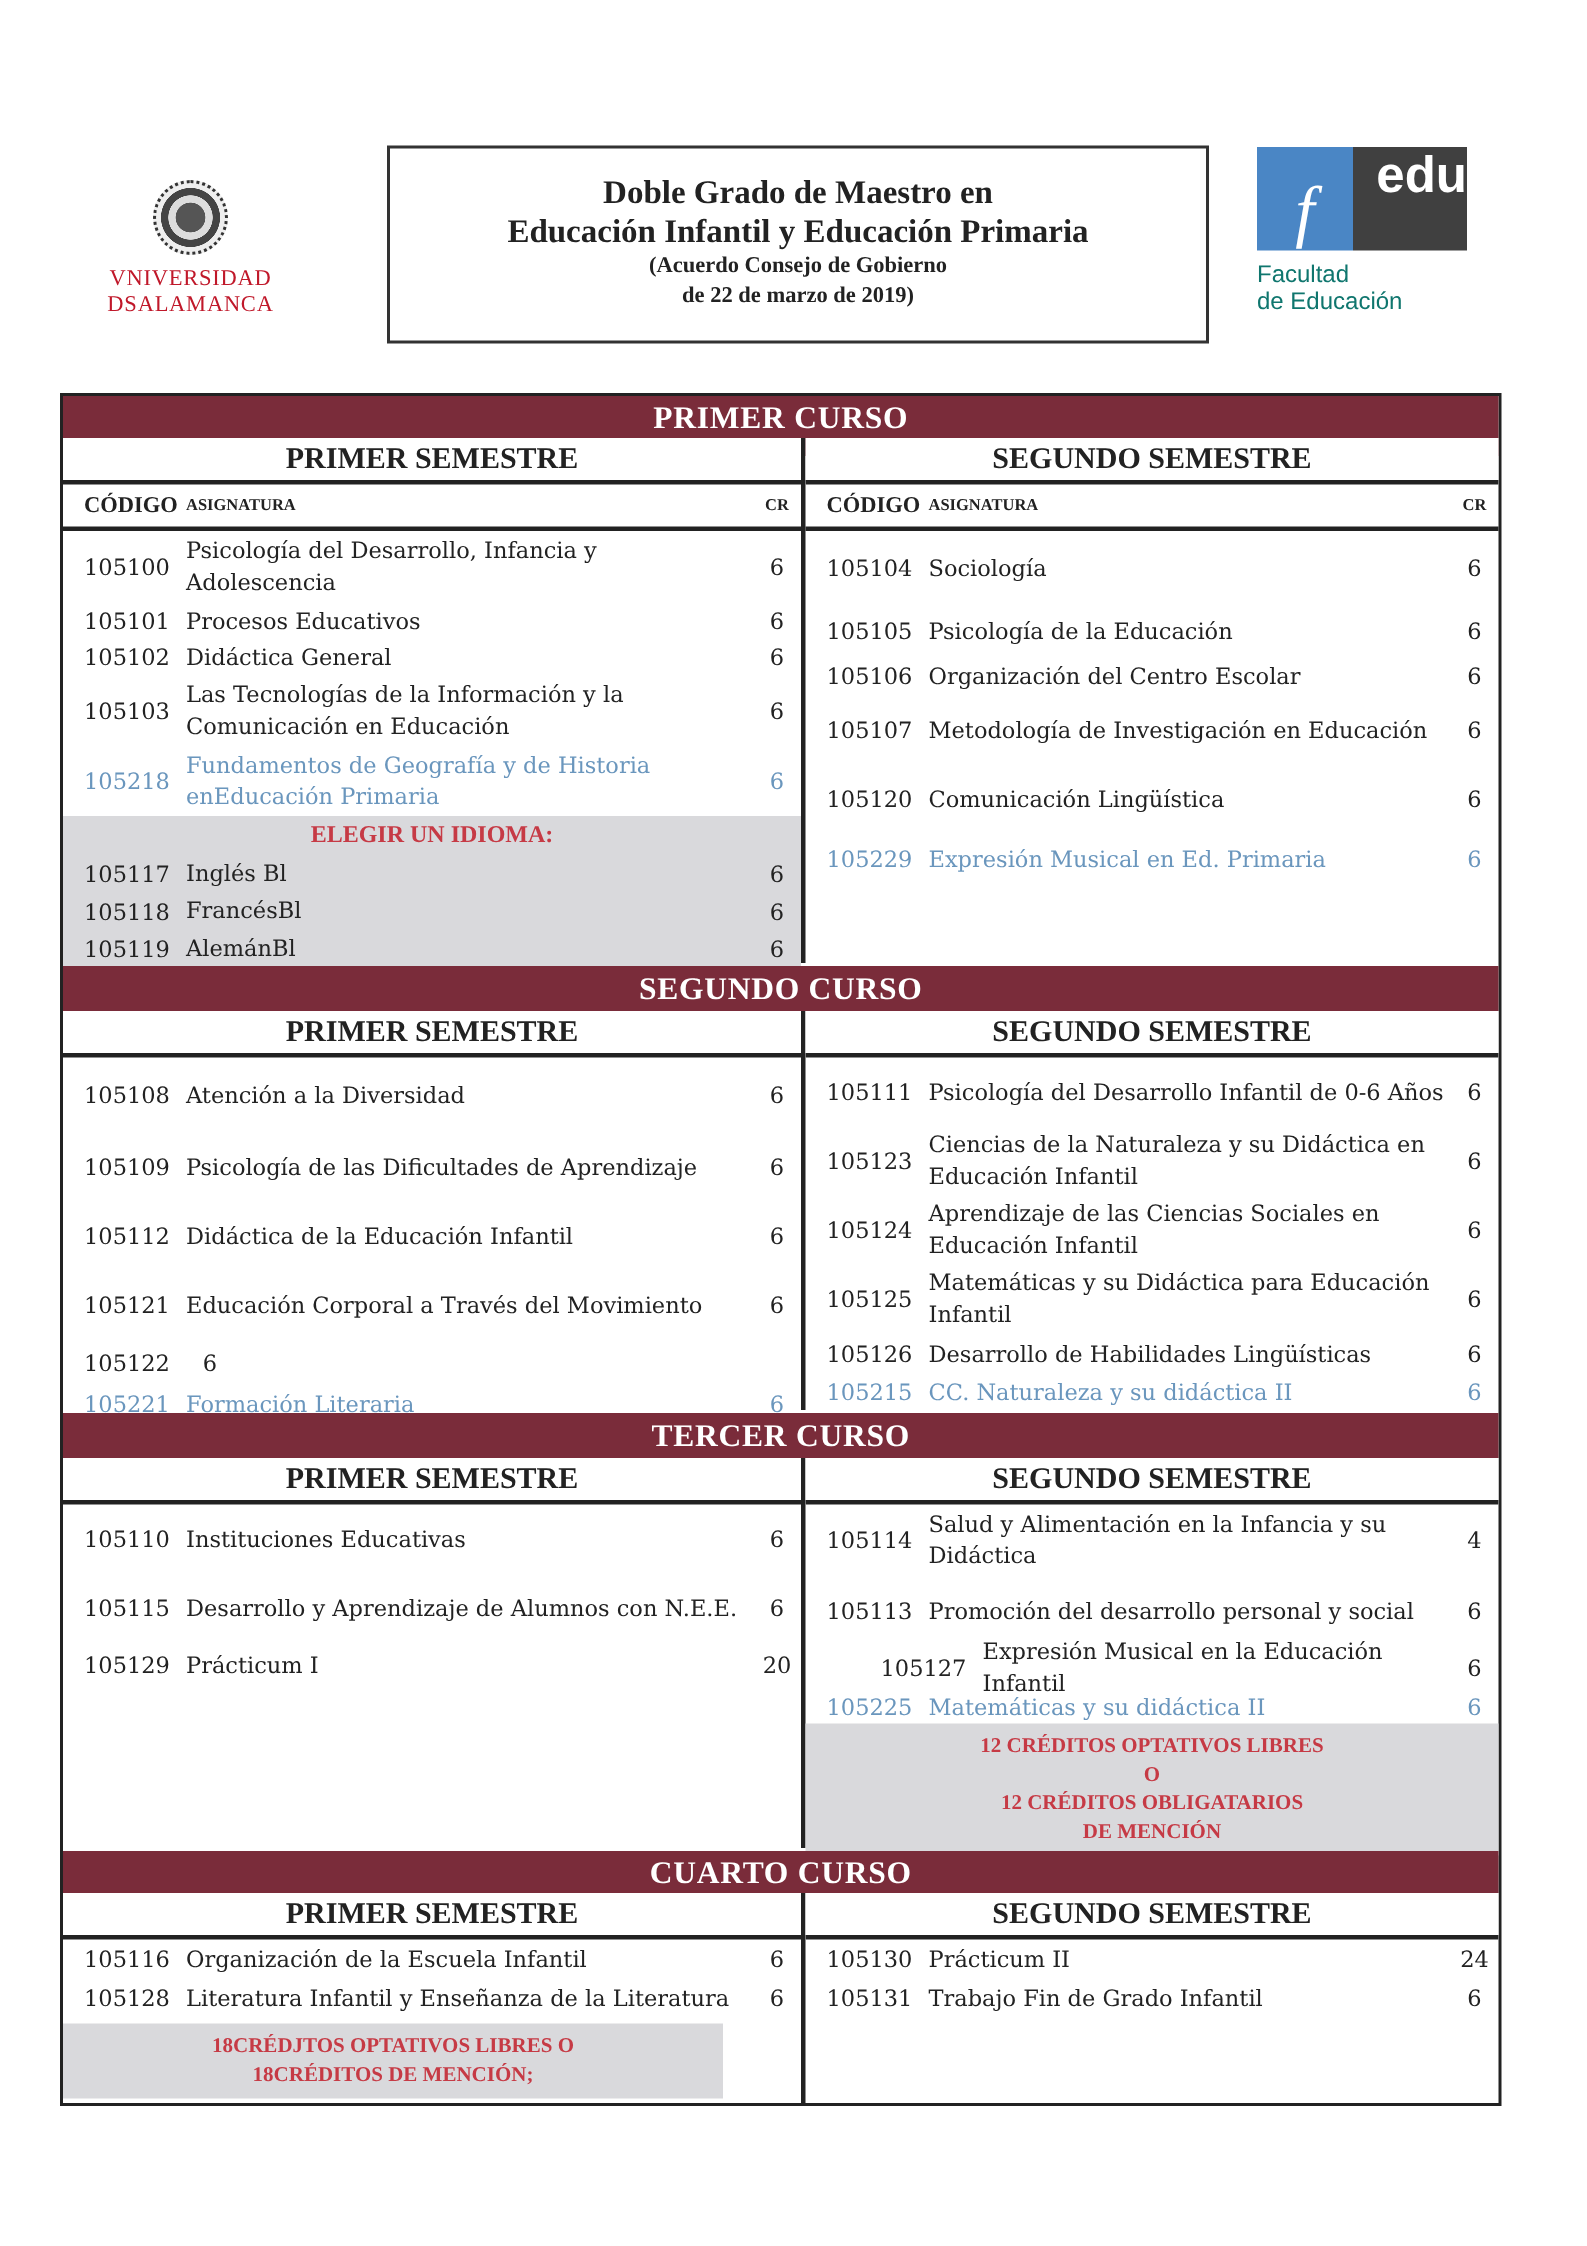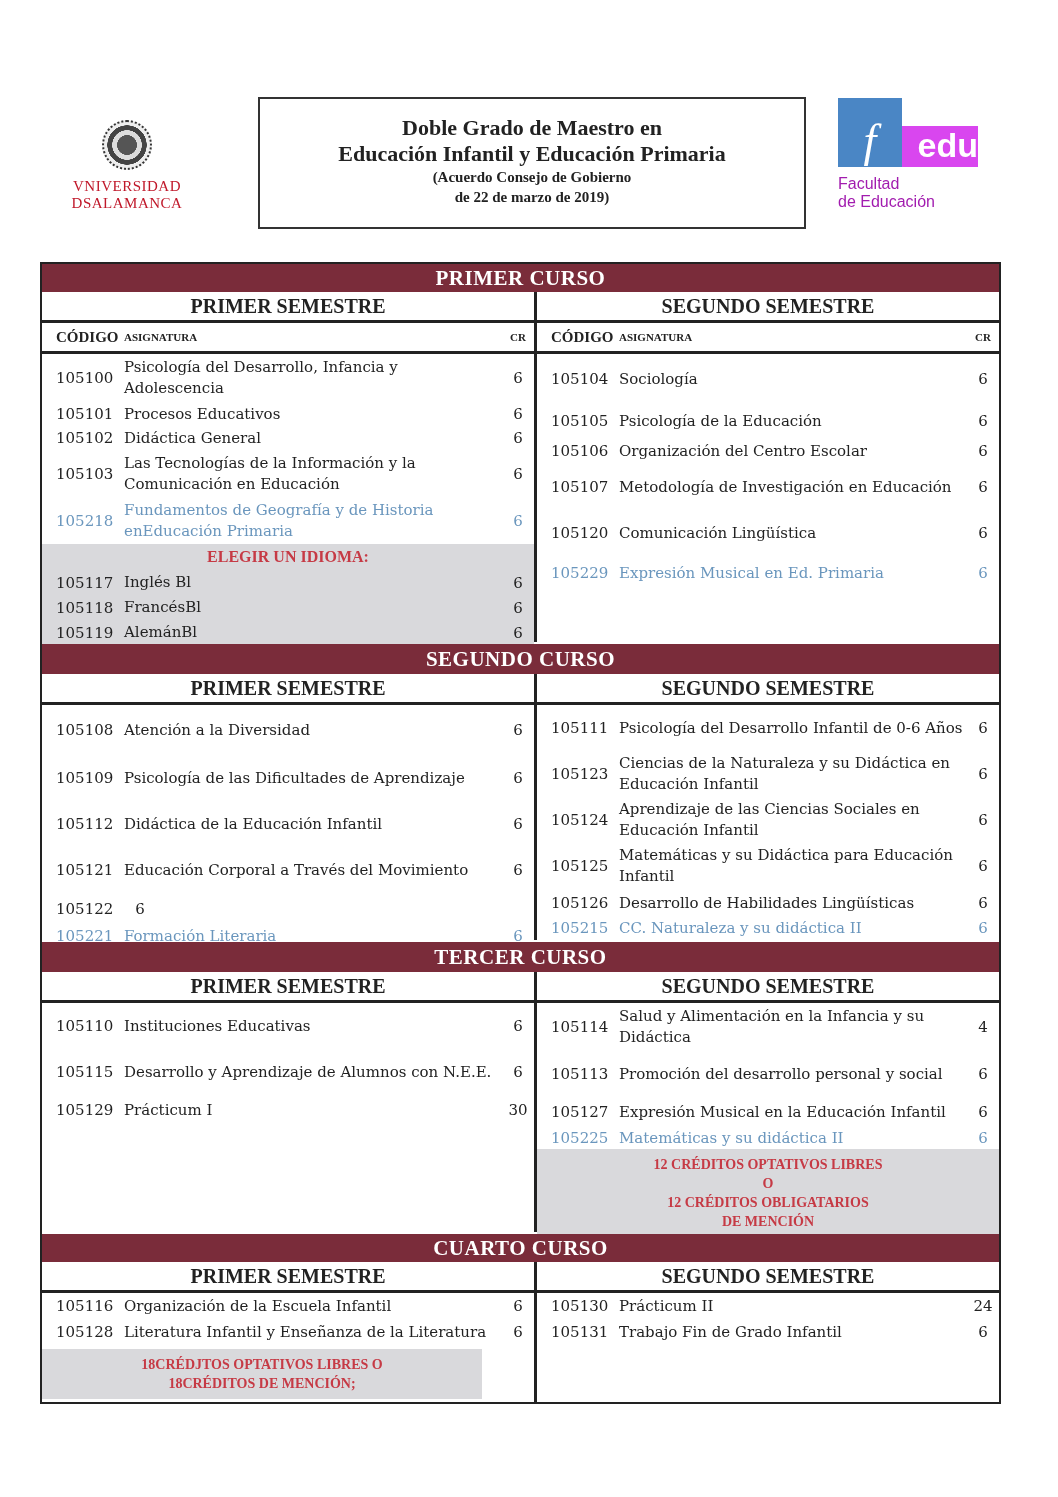--- a/index.html
+++ b/index.html
@@ -6,22 +6,22 @@
   body{width:1058px;height:1497px;position:relative;font-family:"Liberation Serif",serif;color:#222;overflow:hidden;}
   .logo-usal{position:absolute;left:62px;top:120px;width:130px;text-align:center;}
   .seal{width:46px;height:46px;border-radius:50%;margin:0 auto 8px;border:2px dotted #333;background:radial-gradient(circle,#555 0 30%,#ddd 31% 45%,#444 46% 60%,#eee 61%);}
   .usal-name{color:#c0182a;font-size:15px;letter-spacing:0.5px;line-height:17px;}
   .title-box{position:absolute;left:258px;top:97px;width:544px;height:128px;border:2px solid #333;text-align:center;}
   .t1{font-size:22px;font-weight:bold;margin-top:16px;line-height:26px;}
   .t2{font-size:15px;font-weight:bold;line-height:20px;}
   .logo-fac{position:absolute;left:838px;top:98px;width:140px;}
   .fbox{display:flex;height:69px;}
   .fdark{width:70px;background:#4a86c5;color:#fff;font-style:italic;font-size:46px;font-family:"Liberation Serif",serif;display:flex;align-items:flex-end;justify-content:center;}
-  .flight{width:84px;background:#d946ef;color:#fff;font-family:"Liberation Sans",sans-serif;font-size:34px;font-weight:bold;text-align:right;margin-top:28px;}
-  .fac-text{font-family:"Liberation Sans",sans-serif;font-size:16px;color:#a21caf;line-height:18px;margin-top:8px;}
+  .flight{width:84px;background:#404040;color:#fff;font-family:"Liberation Sans",sans-serif;font-size:34px;font-weight:bold;text-align:right;}
+  .fac-text{font-family:"Liberation Sans",sans-serif;font-size:16px;color:#0f766e;line-height:18px;margin-top:8px;}
   .grid{position:absolute;left:40px;top:262px;width:957px;height:1138px;border:2px solid #222;}
   .curso{position:absolute;left:0;width:957px;background:#7a2c3a;color:#fff;text-align:center;font-weight:bold;font-size:21px;letter-spacing:0.5px;}
   .col{position:absolute;}
   .sem{background:#fff;text-align:center;font-weight:bold;font-size:20px;border-bottom:3px solid #222;}
   .hdr{display:flex;font-size:11px;font-weight:bold;border-bottom:3px solid #222;height:28px;align-items:center;}
   .row{display:flex;align-items:center;font-size:16px;font-family:"DejaVu Serif",serif;font-size:15px;}
   .code{width:68px;padding-left:14px;font-size:15px;}
   .name{flex:1;line-height:21px;}
   .cr{width:32px;text-align:center;}
   .blue{color:#6a96bd;}
@@ -223,36 +223,36 @@
         <span class="cr">6</span>
       </div>
       <div class="row" style="height: 46px;">
         <span class="code">105115</span>
         <span class="name">Desarrollo y Aprendizaje de Alumnos con N.E.E.</span>
         <span class="cr">6</span>
       </div>
       <div class="row" style="height: 30px;">
         <span class="code">105129</span>
         <span class="name">Prácticum I</span>
-        <span class="cr">30</span>
+        <span class="cr">20</span>
       </div>
     </div>
     <div class="col" style="top: 708px; left: 495px; width: 462px;">
       <div class="sem" style="height: 28px; line-height: 28px;">SEGUNDO SEMESTRE</div>
       <div class="row" style="height: 48px;">
         <span class="code">105114</span>
         <span class="name">Salud y Alimentación en la Infancia y su Didáctica</span>
         <span class="cr">4</span>
       </div>
       <div class="row" style="height: 46px;">
         <span class="code">105113</span>
         <span class="name">Promoción del desarrollo personal y social</span>
         <span class="cr">6</span>
       </div>
-      <div class="row" style="height: 30px;">
+      <div class="row" style="height: 30px; padding-left: 36px;">
         <span class="code">105127</span>
         <span class="name">Expresión Musical en la Educación Infantil</span>
         <span class="cr">6</span>
       </div>
       <div class="row blue" style="height: 22px;">
         <span class="code">105225</span>
         <span class="name">Matemáticas y su didáctica II</span>
         <span class="cr">6</span>
       </div>
       <div class="grey" style="padding: 6px 0px;">

